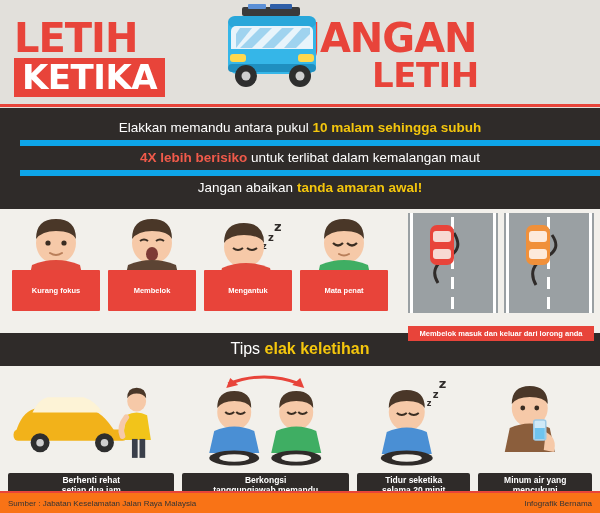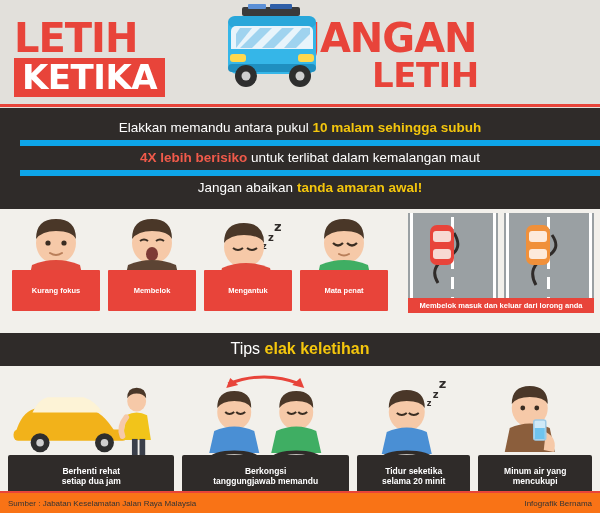--- a/index.html
+++ b/index.html
@@ -89,21 +89,21 @@
   .figs { display: flex; padding-left: 8px; }
   .fig-cell { width: 96px; position: relative; }
   .cap {
     position: absolute; bottom: 0; left: 4px; right: 4px;
     background: #e8443a; color: #fff;
     font-size: 7.5px; font-weight: bold;
     text-align: center; padding: 16px 1px; border-radius: 1px;
     line-height: 9px;
   }
   .road-cell {
-    position: absolute; right: 6px; top: 4px; width: 186px; height: 100px;
+    position: absolute; right: 6px; top: 4px; width: 186px; height: 128px;
   }
   .road-cap {
     position: absolute; left: 0; right: 0; bottom: 0;
     background: #e8443a; color: #fff; font-size: 7.5px; font-weight: bold;
     text-align: center; padding: 3px 2px; line-height: 9px;
   }
 
   
   .tips-band {
     background: #2f2b29; color: #fff; text-align: center;
@@ -114,21 +114,21 @@
   
   .tips-row {
     position: relative; height: 133px; background: #f2f0eb;
     display: flex; padding: 6px 6px 0 6px; gap: 4px;
   }
   .tip-cell { position: relative; flex: 1; }
   .tip-cell.wide { flex: 1.45; }
   .tip-cap {
     position: absolute; left: 2px; right: 2px; bottom: 2px;
     background: #2f2b29; color: #fff; font-size: 8.5px; font-weight: bold;
-    text-align: center; padding: 11px 2px; line-height: 10px;
+    text-align: center; padding: 2px 2px; line-height: 10px;
     border-radius: 2px;
   }
 
   
   .footer {
     position: absolute; left: 0; bottom: 0; width: 600px;
     height: 22px; background: #f97316;
     border-top: 2px solid #e8443a;
     display: flex; align-items: center; justify-content: space-between;
     padding: 0 8px;

